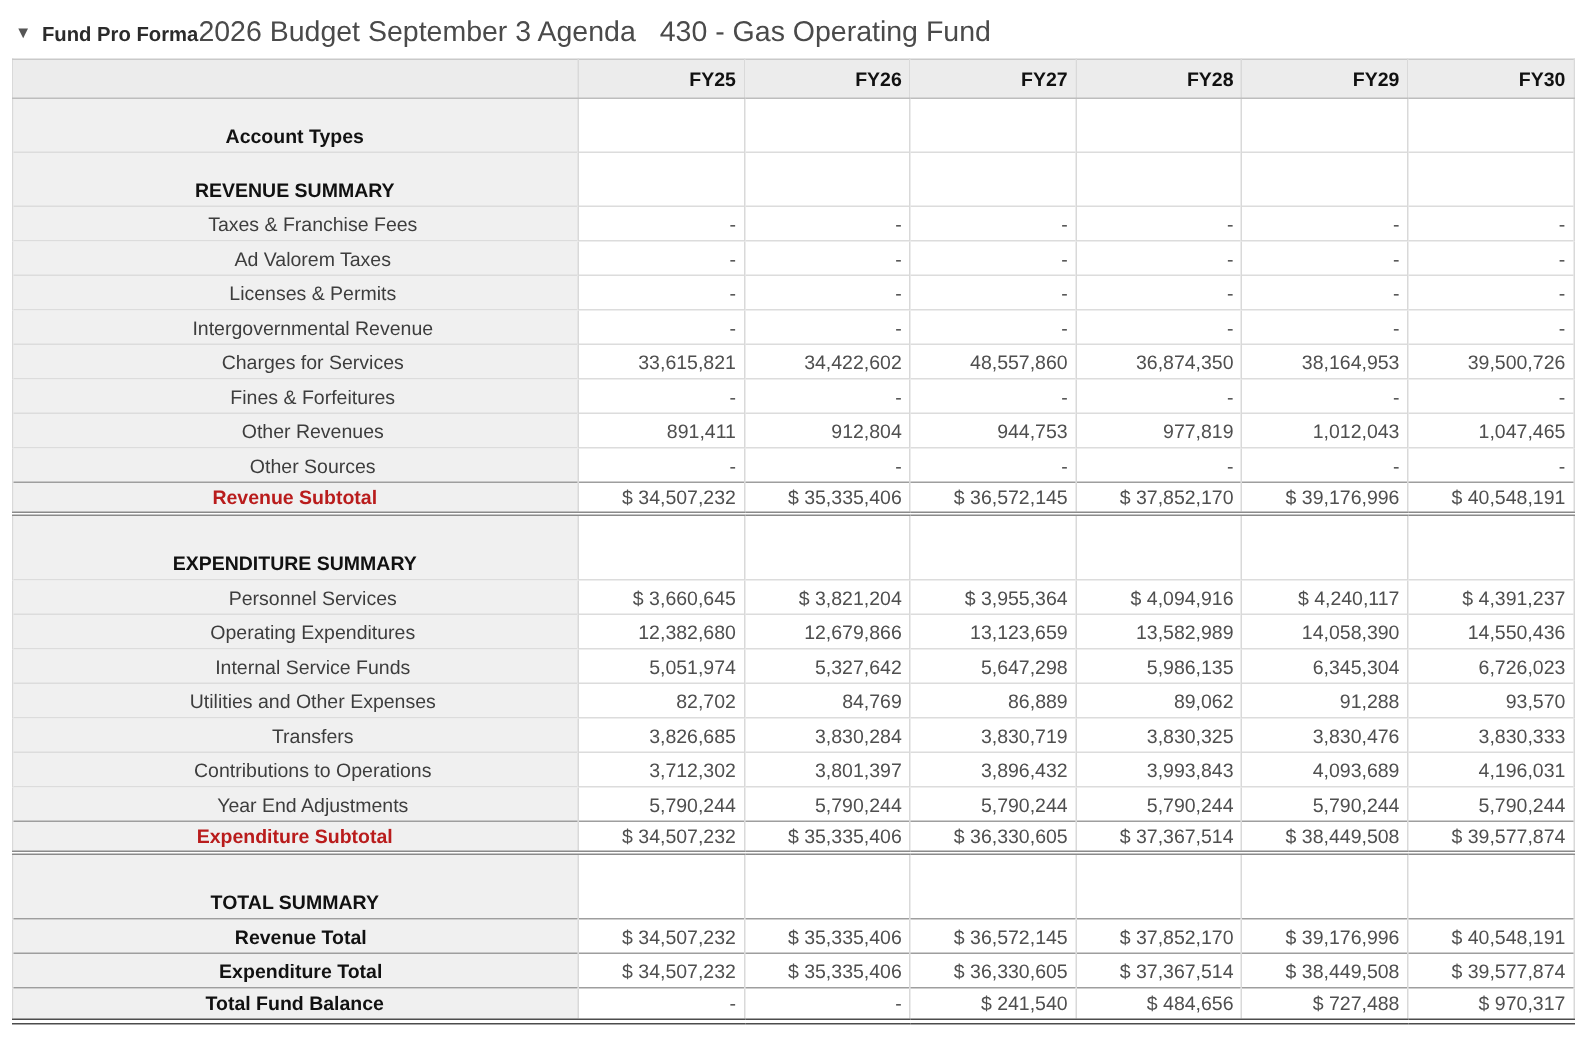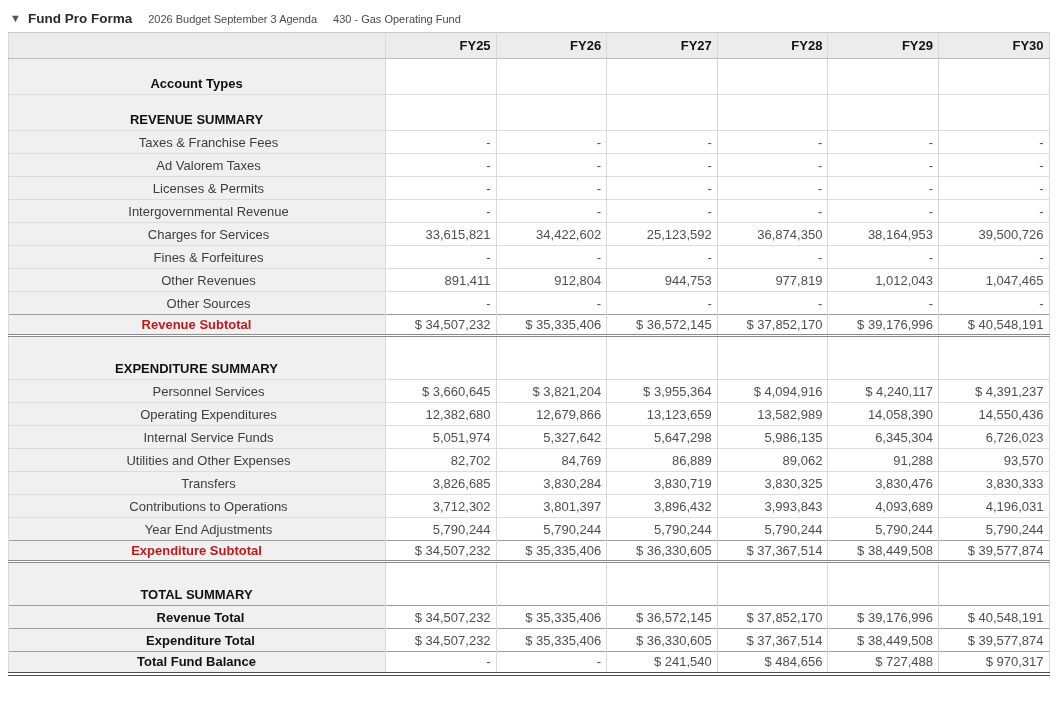--- a/index.html
+++ b/index.html
@@ -1,22 +1,22 @@
 <!DOCTYPE html>
 <html><head>
 <meta charset="utf-8">
 <style>
   html,body{margin:0;padding:0;background:#ffffff;font-family:"Liberation Sans","DejaVu Sans",sans-serif;}
   .page{width:1057px;height:702px;background:#fff;box-sizing:border-box;}
 
   
   .titlebar{display:flex;align-items:center;padding:11px 0 6px 10px;gap:0;}
   .collapse{font-size:11px;color:#555;width:18px;cursor:pointer;line-height:1;}
-  .title{font-weight:bold;font-size:13.5px;color:#2b2b2b;margin-right:16px;}
-  .subtitle{font-size:11px;color:#4a4a4a;margin-right:16px;}
+  .title{font-weight:bold;font-size:13.5px;color:#2b2b2b;}
+  .subtitle{font-size:19px;color:#4a4a4a;margin-right:16px;}
 
   
   table.proforma{border-collapse:collapse;table-layout:fixed;width:1041px;margin-left:8px;
     font-size:13px;color:#4f4f4f;}
   table.proforma col.c-label{width:377px;}
   table.proforma col.c-val{width:110.6px;}
 
   th,td{border-left:1px solid #d9d9d9;border-right:1px solid #d9d9d9;
     padding:0 5px;overflow:hidden;white-space:nowrap;box-sizing:border-box;}
 
@@ -131,21 +131,21 @@
           <td class="value-cell">-</td>
           <td class="value-cell">-</td>
           <td class="value-cell">-</td>
           <td class="value-cell">-</td>
           <td class="value-cell">-</td>
         </tr>
         <tr class="row-detail">
           <td class="label-cell">Charges for Services</td>
           <td class="value-cell">33,615,821</td>
           <td class="value-cell">34,422,602</td>
-          <td class="value-cell">25,123,592</td>
+          <td class="value-cell">48,557,860</td>
           <td class="value-cell">36,874,350</td>
           <td class="value-cell">38,164,953</td>
           <td class="value-cell">39,500,726</td>
         </tr>
         <tr class="row-detail">
           <td class="label-cell">Fines &amp; Forfeitures</td>
           <td class="value-cell">-</td>
           <td class="value-cell">-</td>
           <td class="value-cell">-</td>
           <td class="value-cell">-</td>

